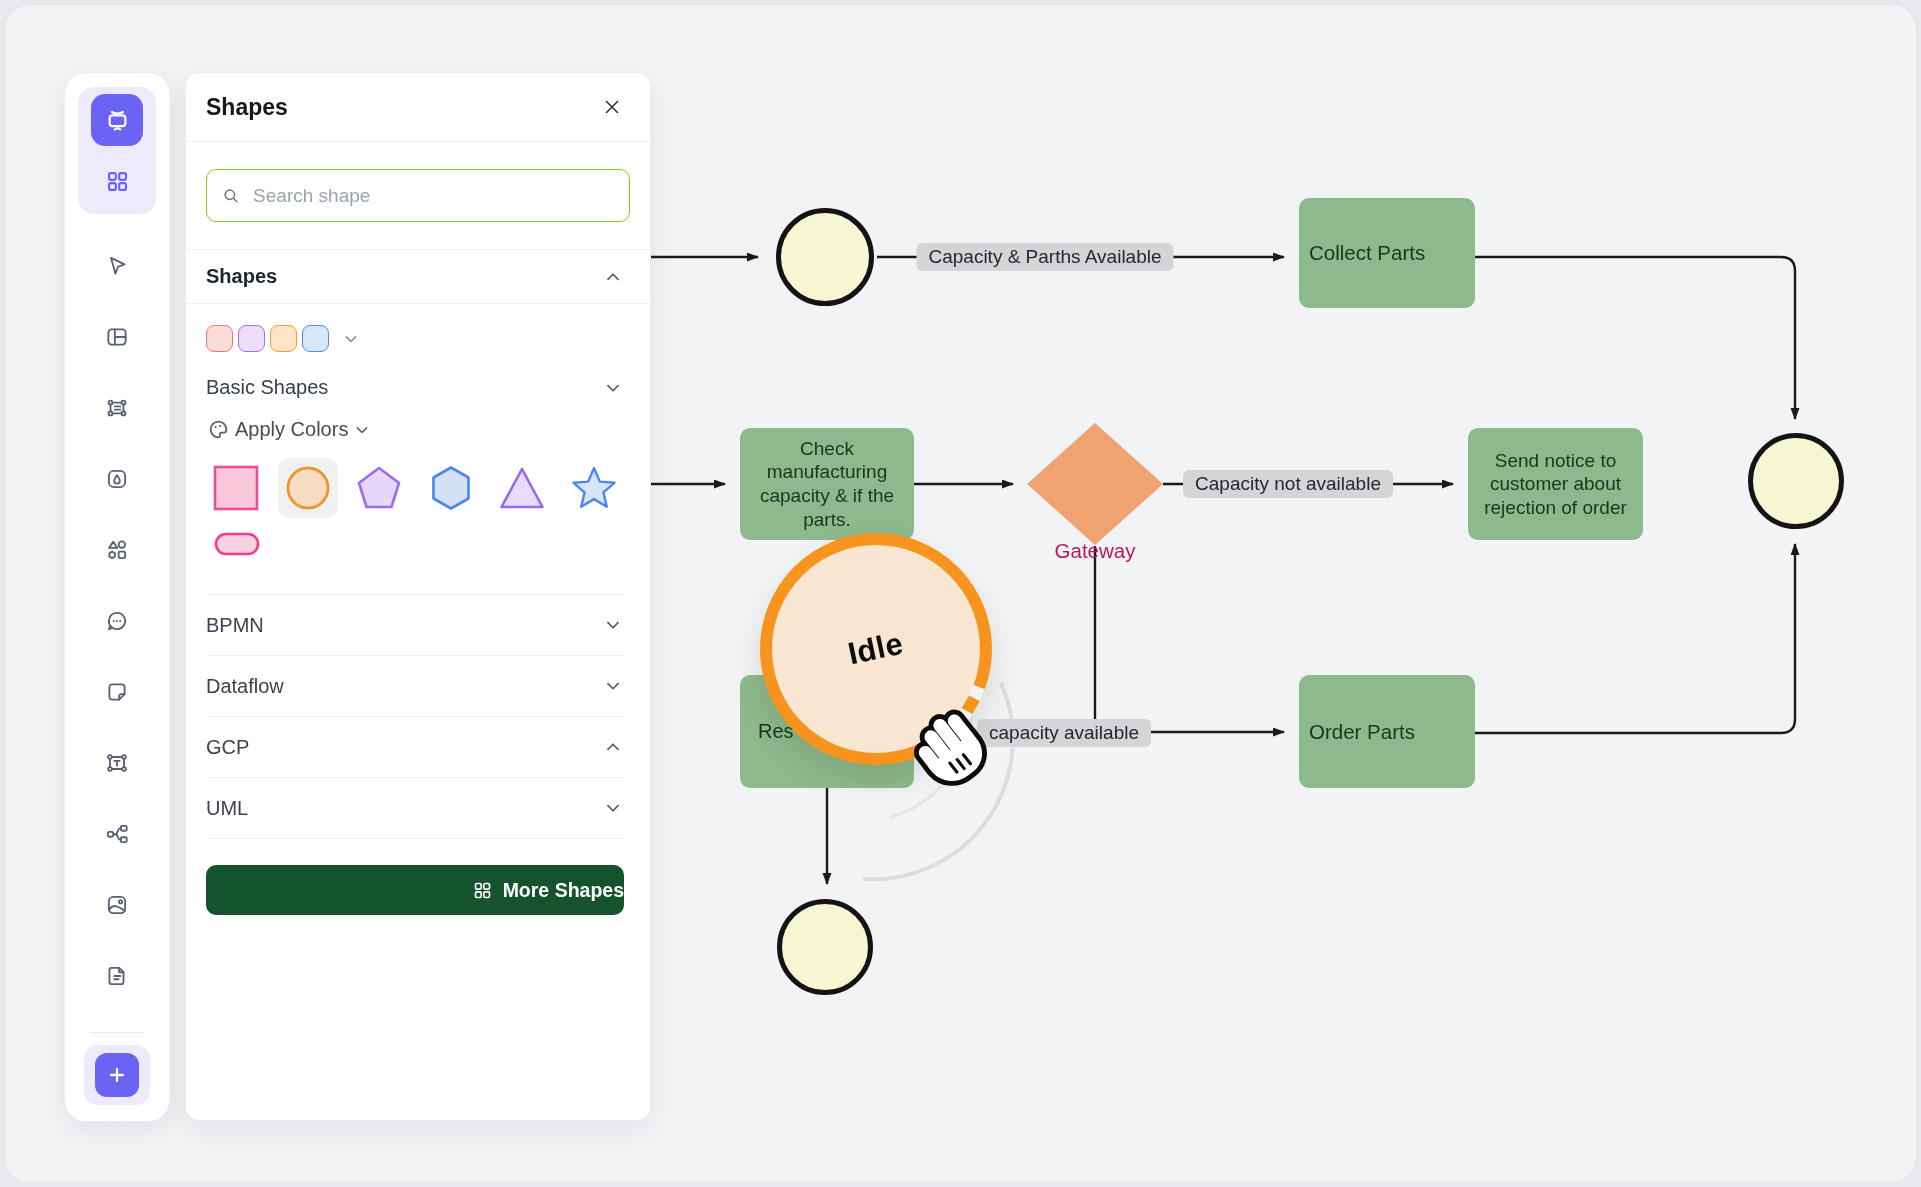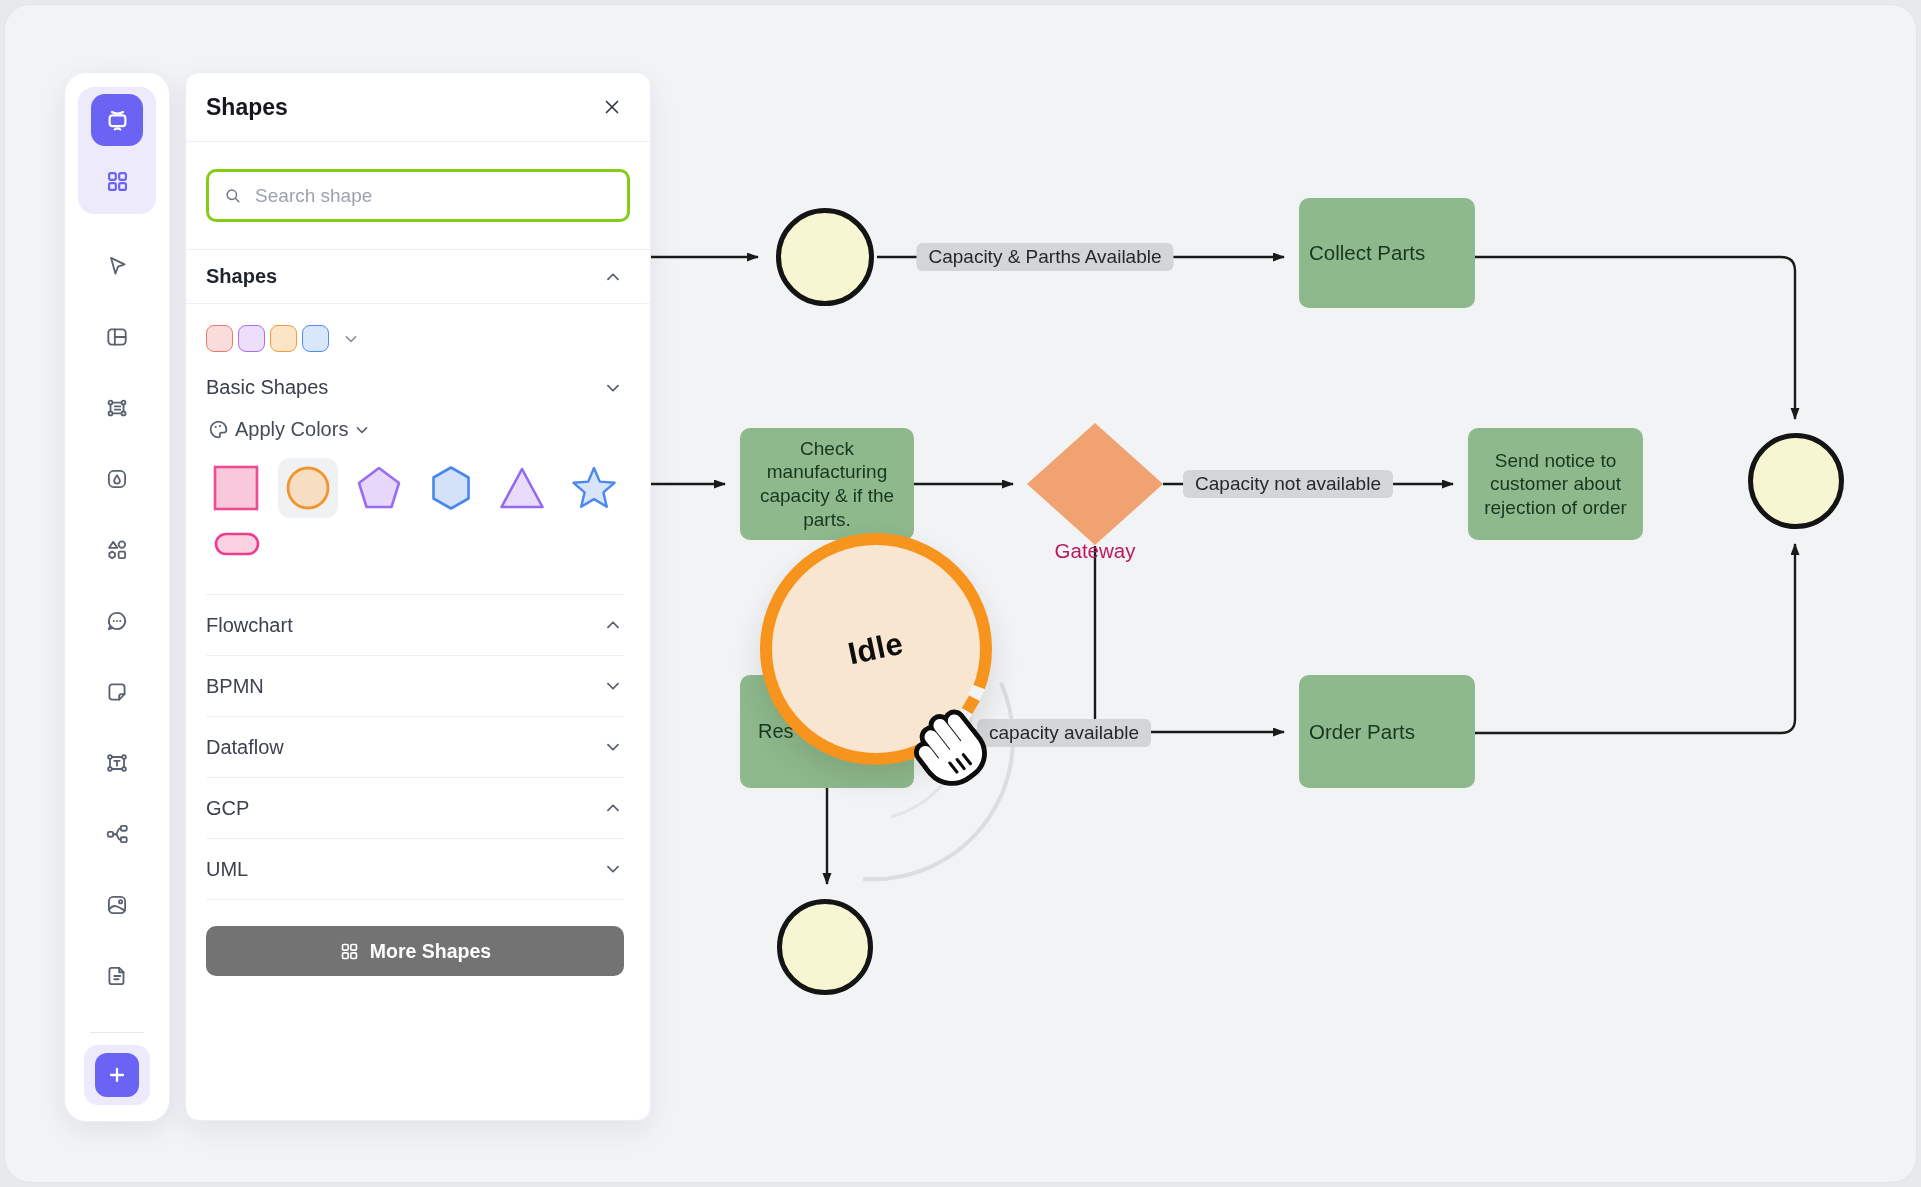--- a/index.html
+++ b/index.html
@@ -47,21 +47,21 @@
 
   
   .panel{position:absolute;left:180px;top:67px;width:466px;height:1049px;z-index:20;background:#fff;
         border:1px solid #eceef1;border-radius:14px;box-shadow:0 10px 30px rgba(25,30,50,.07);
         box-sizing:border-box;display:flex;flex-direction:column;}
   .p-head{height:68px;display:flex;align-items:center;justify-content:space-between;
         padding:0 24px 0 20px;border-bottom:1px solid #eef0f3;}
   .p-title{font-size:23px;font-weight:bold;color:#15171c;}
   .p-close{cursor:pointer;display:grid;place-items:center;width:28px;height:28px;}
   .p-search-wrap{padding:27px 20px;border-bottom:1px solid #eef0f3;}
-  .p-search{height:53px;border:3px solid #84cc16;border-radius:10px;display:flex;align-items:center;
+  .p-search{height:53px;border:1px solid #84cc16;border-radius:10px;display:flex;align-items:center;
         padding:0 14px;gap:10px;box-sizing:border-box;}
   .p-search input{border:none;outline:none;font-size:19px;color:#374151;width:100%;background:transparent;
         font-family:"Liberation Sans",sans-serif;}
   .p-search input::placeholder{color:#9aa3af;}
   .p-sect{height:53px;display:flex;align-items:center;justify-content:space-between;
         padding:0 26px 0 20px;border-bottom:1px solid #eef0f3;cursor:pointer;}
   .p-sect-label{font-size:20px;font-weight:bold;color:#1d2430;}
   .p-body{padding:0 26px 0 20px;}
   .swatch-row{margin-top:21px;display:flex;align-items:center;gap:5px;}
   .swatch{width:27px;height:27px;border-radius:8px;border:1.6px solid;box-sizing:border-box;cursor:pointer;}
@@ -75,22 +75,22 @@
   .apply-row{margin-top:18px;display:flex;align-items:center;gap:4px;cursor:pointer;}
   .apply-label{font-size:20px;color:#444c59;}
   .shape-grid{margin-top:16px;display:flex;justify-content:space-between;}
   .shape-cell{width:60px;height:60px;border-radius:12px;display:grid;place-items:center;cursor:pointer;}
   .shape-cell.selected{background:#f0f1f3;}
   .shape-row2{margin-top:14px;margin-left:8px;}
   .cat{height:60px;display:flex;align-items:center;justify-content:space-between;border-bottom:1px solid #eef0f3;cursor:pointer;}
   .cat:first-child{border-top:1px solid #eef0f3;}
   .cat-label{font-size:20px;color:#3b434f;font-weight:500;}
   .cats{margin-top:34px;}
-  .more-btn{margin:26px 26px 0 20px;height:50px;border-radius:10px;background:#737373;color:#fff;
-        display:flex;align-items:center;justify-content:center;gap:10px;font-size:19.5px;font-weight:600;cursor:pointer;}
+  .more-btn{margin:26px 26px 0 20px;height:50px;border-radius:10px;background:#14532d;color:#fff;
+        display:flex;align-items:center;justify-content:flex-end;gap:10px;font-size:19.5px;font-weight:600;cursor:pointer;}
   .chev{flex:none;}
 </style>
 </head>
 <body>
 
 <div class="stage">
 <div class="surface">
 
   <svg class="edges-svg" width="1921" height="1187">
     <defs>
@@ -381,26 +381,20 @@
       </div>
 
       <div class="shape-row2">
         <svg width="46" height="24" viewBox="0 0 46 24">
           <rect x="2" y="2" width="42" height="20" rx="10" fill="#fad2e2" stroke="#ee3d8f" stroke-width="2.6"></rect>
         </svg>
       </div>
 
       <div class="cats">
         <div class="cat">
-          <span class="cat-label">Flowchart</span>
-          <svg class="chev" width="22" height="22" viewBox="0 0 24 24">
-            <path d="M6.5 14.5 L12 9 L17.5 14.5" stroke="#59606c" stroke-width="1.9" fill="none" stroke-linecap="round" stroke-linejoin="round"></path>
-          </svg>
-        </div>
-        <div class="cat">
           <span class="cat-label">BPMN</span>
           <svg class="chev" width="22" height="22" viewBox="0 0 24 24">
             <path d="M6.5 9.5 L12 15 L17.5 9.5" stroke="#59606c" stroke-width="1.9" fill="none" stroke-linecap="round" stroke-linejoin="round"></path>
           </svg>
         </div>
         <div class="cat">
           <span class="cat-label">Dataflow</span>
           <svg class="chev" width="22" height="22" viewBox="0 0 24 24">
             <path d="M6.5 9.5 L12 15 L17.5 9.5" stroke="#59606c" stroke-width="1.9" fill="none" stroke-linecap="round" stroke-linejoin="round"></path>
           </svg>

